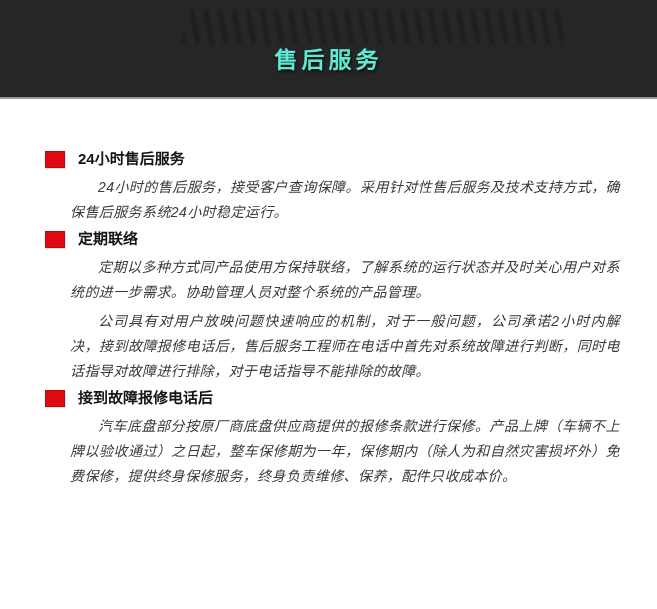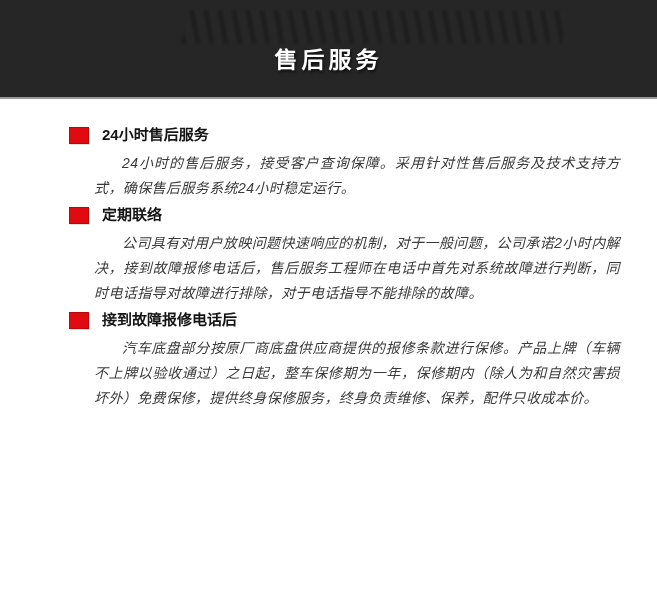--- a/index.html
+++ b/index.html
@@ -27,21 +27,21 @@
     height: 99px;
     background: var(--banner-bg);
     border-bottom: 2px solid var(--banner-border);
     display: flex;
     align-items: center;
     justify-content: center;
     padding-top: 18px;
     overflow: hidden;
   }
   .banner-title {
-    color: #ffffff;
+    color: #5eead4;
     font-size: 23px;
     font-weight: bold;
     letter-spacing: 4px;
     text-shadow: 1px 2px 3px rgba(0,0,0,0.7);
   }
   .banner-watermark {
     position: absolute;
     top: 10px;
     left: 185px;
     width: 380px;
@@ -50,21 +50,22 @@
       68deg,
       rgba(0,0,0,0.55) 0px, rgba(0,0,0,0.55) 5px,
       rgba(255,255,255,0.02) 5px, rgba(255,255,255,0.02) 13px
     );
     opacity: 0.35;
     filter: blur(1px);
     transform: skewX(-12deg);
     pointer-events: none;
   }
   .content {
-    padding: 26px 37px 0 69px;
+    padding: 26px 37px 0 45px;
+    margin-top: 24px;
   }
   .section { margin-bottom: 4px; }
   .section-heading {
     display: flex;
     align-items: center;
     margin: 0 0 6px 0;
   }
   .bullet {
     width: 20px;
     height: 17px;
@@ -108,20 +109,21 @@
       <span class="heading-text">24小时售后服务</span>
     </div>
     <p>24小时的售后服务，接受客户查询保障。采用针对性售后服务及技术支持方式，确保售后服务系统24小时稳定运行。</p>
   </section>
 
   <section class="section">
     <div class="section-heading">
       <span class="bullet"></span>
       <span class="heading-text">定期联络</span>
     </div>
+    <p>定期以多种方式同产品使用方保持联络，了解系统的运行状态并及时关心用户对系统的进一步需求。协助管理人员对整个系统的产品管理。</p>
   </section>
 
   <section class="section">
     <p>公司具有对用户放映问题快速响应的机制，对于一般问题，公司承诺2小时内解决，接到故障报修电话后，售后服务工程师在电话中首先对系统故障进行判断，同时电话指导对故障进行排除，对于电话指导不能排除的故障。</p>
   </section>
 
   <section class="section">
     <div class="section-heading">
       <span class="bullet"></span>
       <span class="heading-text">接到故障报修电话后</span>

